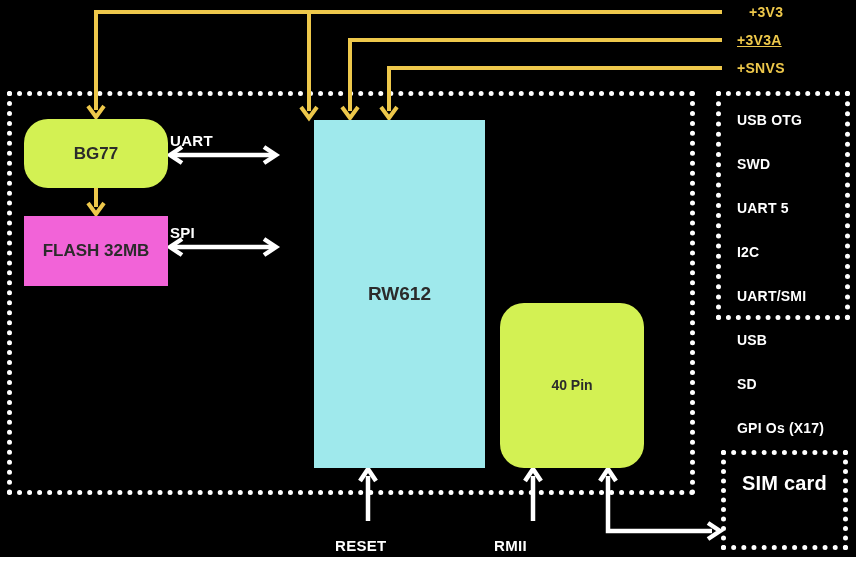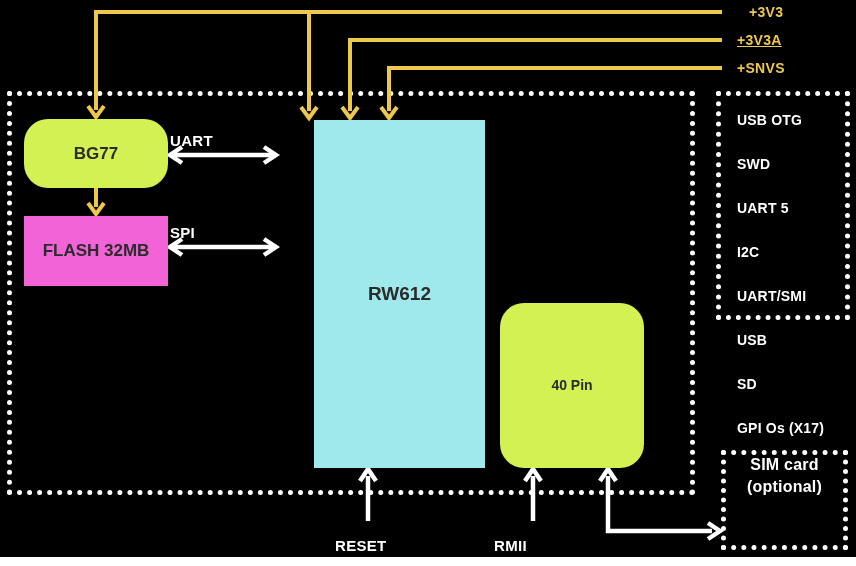--- a/index.html
+++ b/index.html
@@ -62,24 +62,24 @@
     color: var(--white, #fff);
     font-size: 14px;
     line-height: 21px;
     letter-spacing: 0.2px;
     gap: 23px;
   }
 
   .sim-text {
     position: absolute;
     left: 721px;
-    top: 454px;
+    top: 472px;
     width: 127px;
     color: var(--white, #fff);
-    font-size: 16px;
+    font-size: 20px;
     line-height: 22px;
     text-align: center;
     letter-spacing: 0.2px;
   }
 
   .expansion-lines {
     line-height: 23px;
     font-size: 14px;
     text-align: center;
   }
@@ -198,18 +198,17 @@
     <span>UART 5</span>
     <span>I2C</span>
     <span>UART/SMI</span>
     <span>USB</span>
     <span>SD</span>
     <span>GPI Os (X17)</span>
   </div>
 
   <div class="sim-text">
     <div>SIM card</div>
-    <div>(optional)</div>
   </div>
 
   <div class="bottom-margin"></div>
 
 </div>
 
 </body></html>

